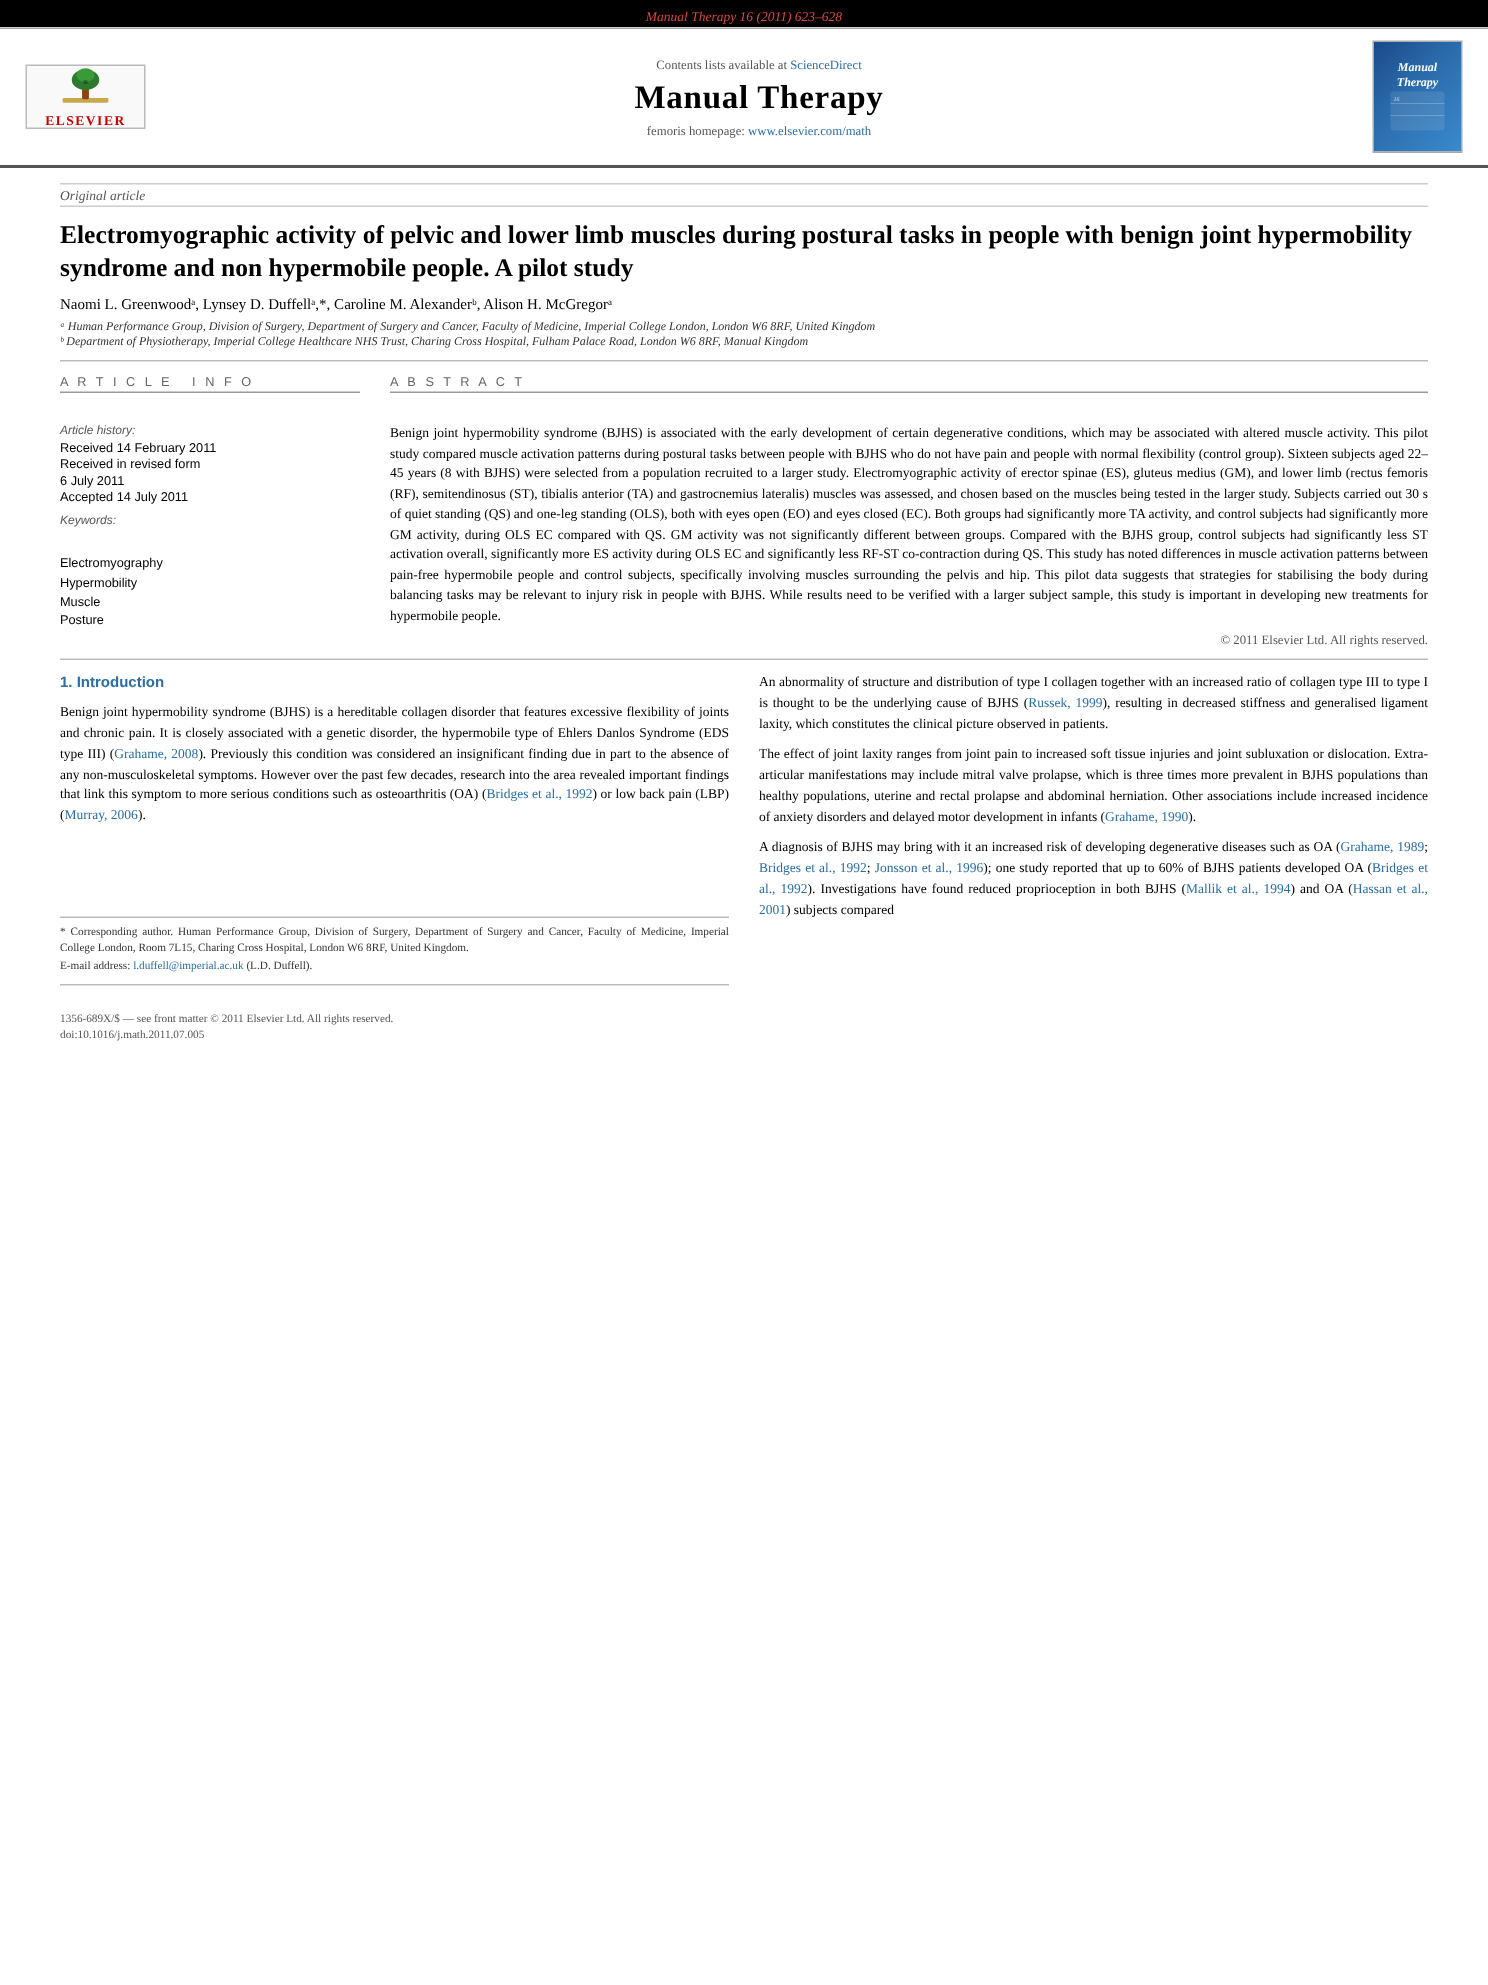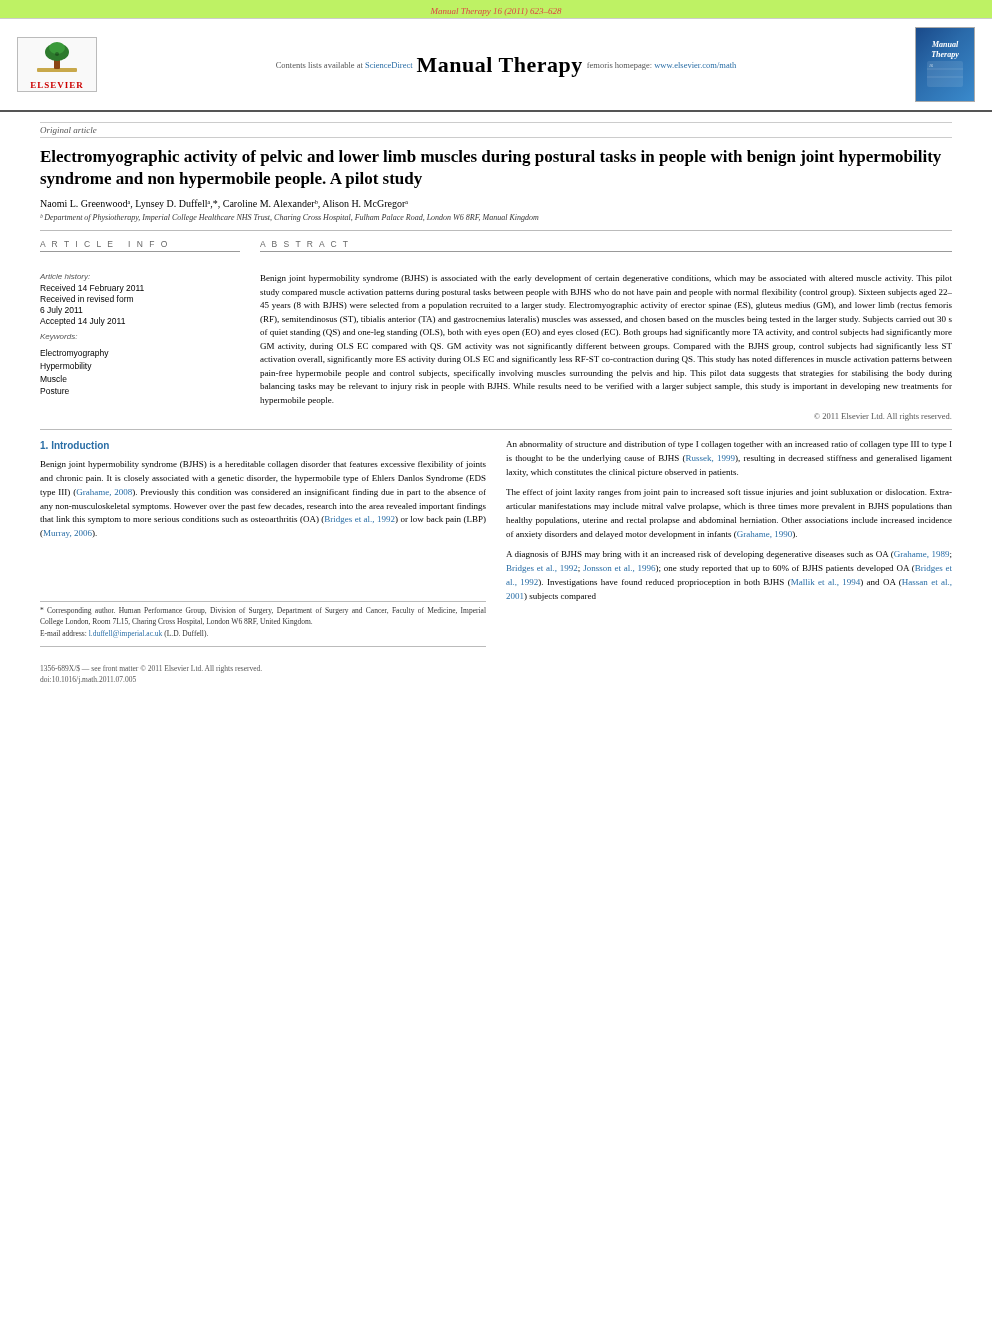--- a/index.html
+++ b/index.html
@@ -12,21 +12,21 @@
       min-height: 1323px;
     }
     .page {
       width: 992px;
       min-height: 1323px;
       background: #fff;
       padding: 0;
     }
     
     .top-bar {
-      background: #bef264;
+      background: #000000;
       text-align: center;
       padding: 6px 0 2px 0;
       border-bottom: 1px solid #ccc;
       font-size: 9px;
       color: #d44;
       font-style: italic;
     }
     
     .journal-header {
       display: flex;
@@ -37,40 +37,41 @@
     }
     .journal-header-left {
       display: flex;
       flex-direction: column;
       align-items: center;
       justify-content: center;
       min-width: 90px;
     }
     .elsevier-logo {
       width: 80px;
-      height: 55px;
+      height: 43px;
       display: flex;
       flex-direction: column;
       align-items: center;
       justify-content: center;
       border: 1px solid #bbb;
       font-size: 7px;
       color: #555;
       background: #f9f9f9;
     }
     .elsevier-logo .logo-bottom {
       font-size: 9px;
       color: #c00;
       letter-spacing: 1px;
       font-weight: bold;
       margin-top: 2px;
     }
     .journal-header-center {
       flex: 1;
       display: flex;
+      flex-direction: column;
       align-items: center;
       justify-content: center;
       gap: 4px;
     }
     .sciencedirect-line {
       font-size: 8.5px;
       color: #555;
     }
     .journal-title-big {
       font-size: 22px;
@@ -182,21 +183,21 @@
       color: #000;
       margin-bottom: 1px;
       font-family: Arial, sans-serif;
     }
     .keywords-label {
       font-size: 8px;
       font-style: italic;
       color: #555;
       font-family: Arial, sans-serif;
       margin-top: 6px;
-      margin-bottom: 6px;
+      margin-bottom: 18px;
     }
     .keywords-item {
       font-size: 8.5px;
       color: #000;
       font-family: Arial, sans-serif;
       line-height: 1.5;
     }
     
     .abstract-text {
       font-size: 9px;
@@ -317,20 +318,21 @@
   <div class="content">
 
     <div class="original-article-label">Original article</div>
 
     <div class="paper-title">Electromyographic activity of pelvic and lower limb muscles during postural tasks in people with benign joint hypermobility syndrome and non hypermobile people. A pilot study</div>
 
     <div class="authors-line">
       <span>Naomi L. Greenwoodᵃ, Lynsey D. Duffellᵃ,*, Caroline M. Alexanderᵇ, Alison H. McGregorᵃ</span>
     </div>
 
+    <div class="affiliation-line">ᵃ Human Performance Group, Division of Surgery, Department of Surgery and Cancer, Faculty of Medicine, Imperial College London, London W6 8RF, United Kingdom</div>
     <div class="affiliation-line">ᵇ Department of Physiotherapy, Imperial College Healthcare NHS Trust, Charing Cross Hospital, Fulham Palace Road, London W6 8RF, Manual Kingdom</div>
 
     <hr class="divider-thin">
 
     <div class="two-col">
 
       <div class="col-left">
         <div class="section-heading">A R T I C L E &nbsp; I N F O</div>
 
         <div class="article-info-label">Article history:</div>

